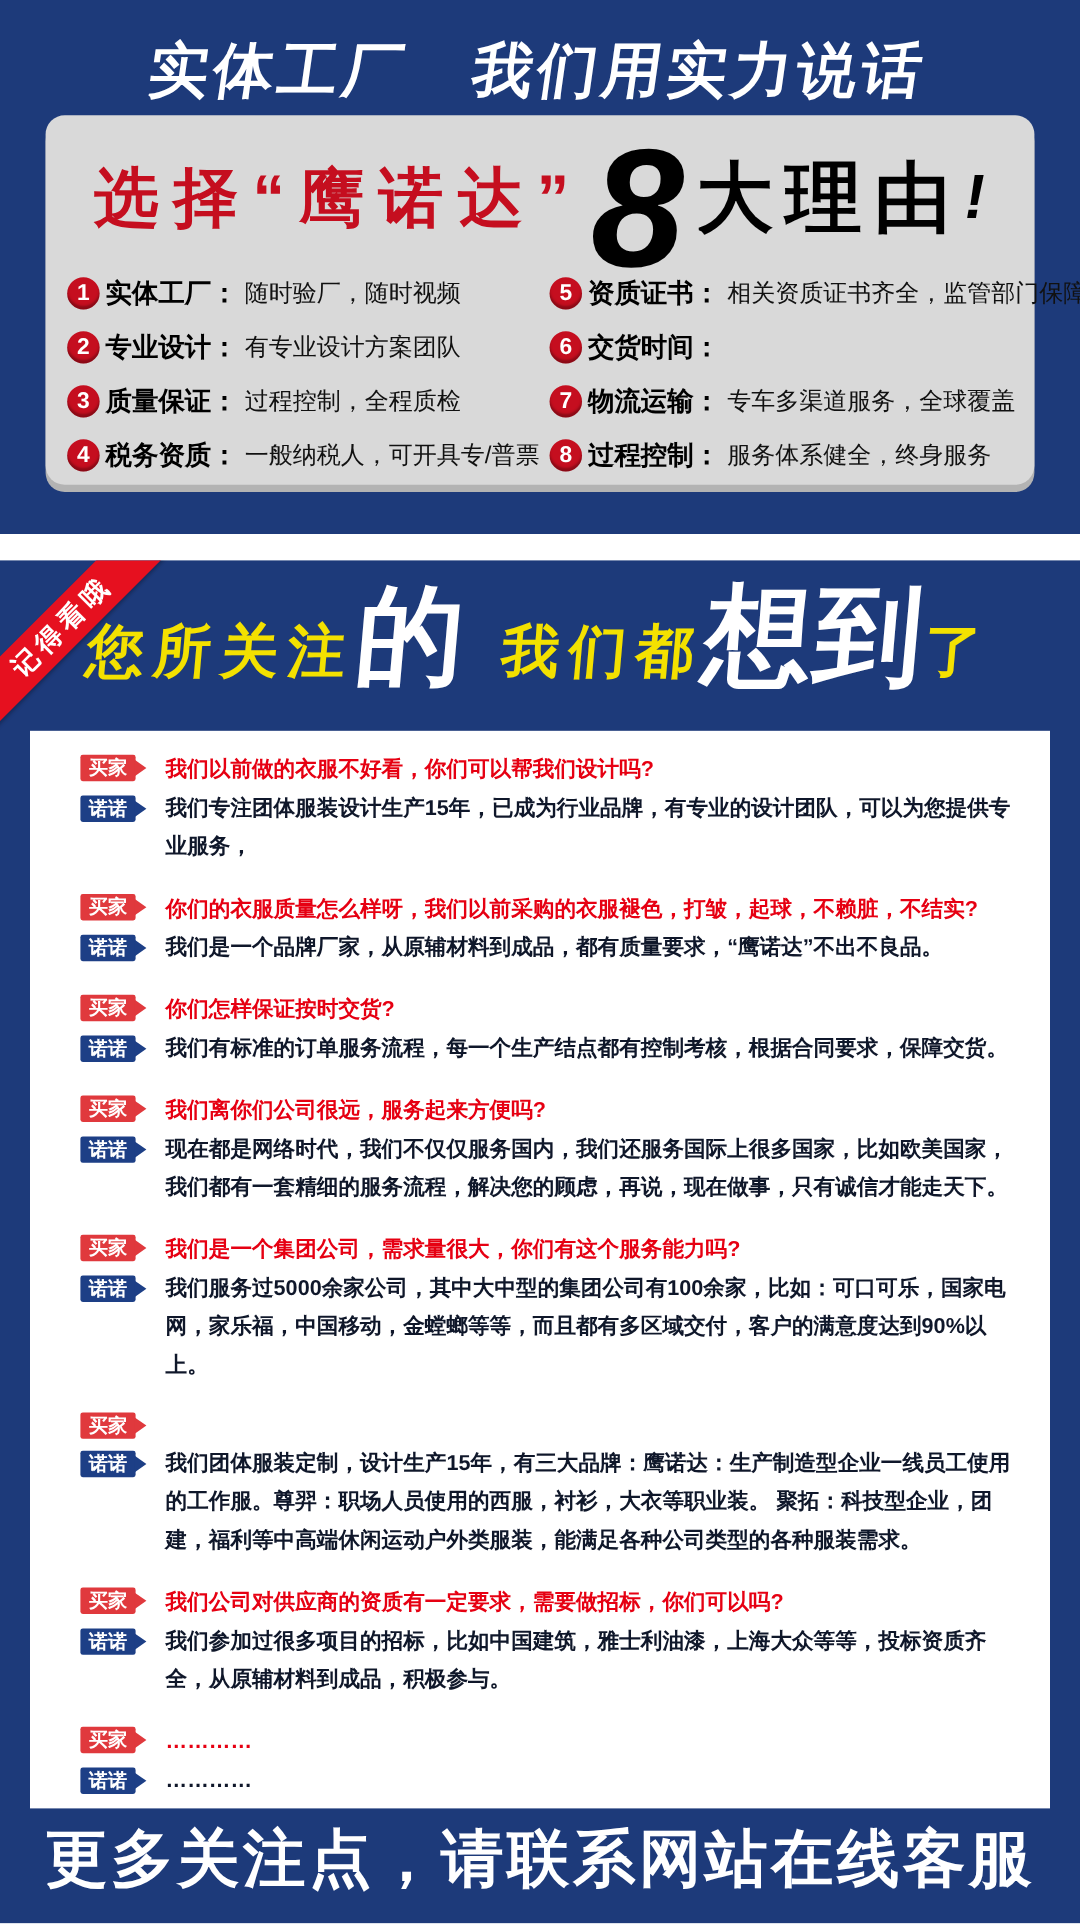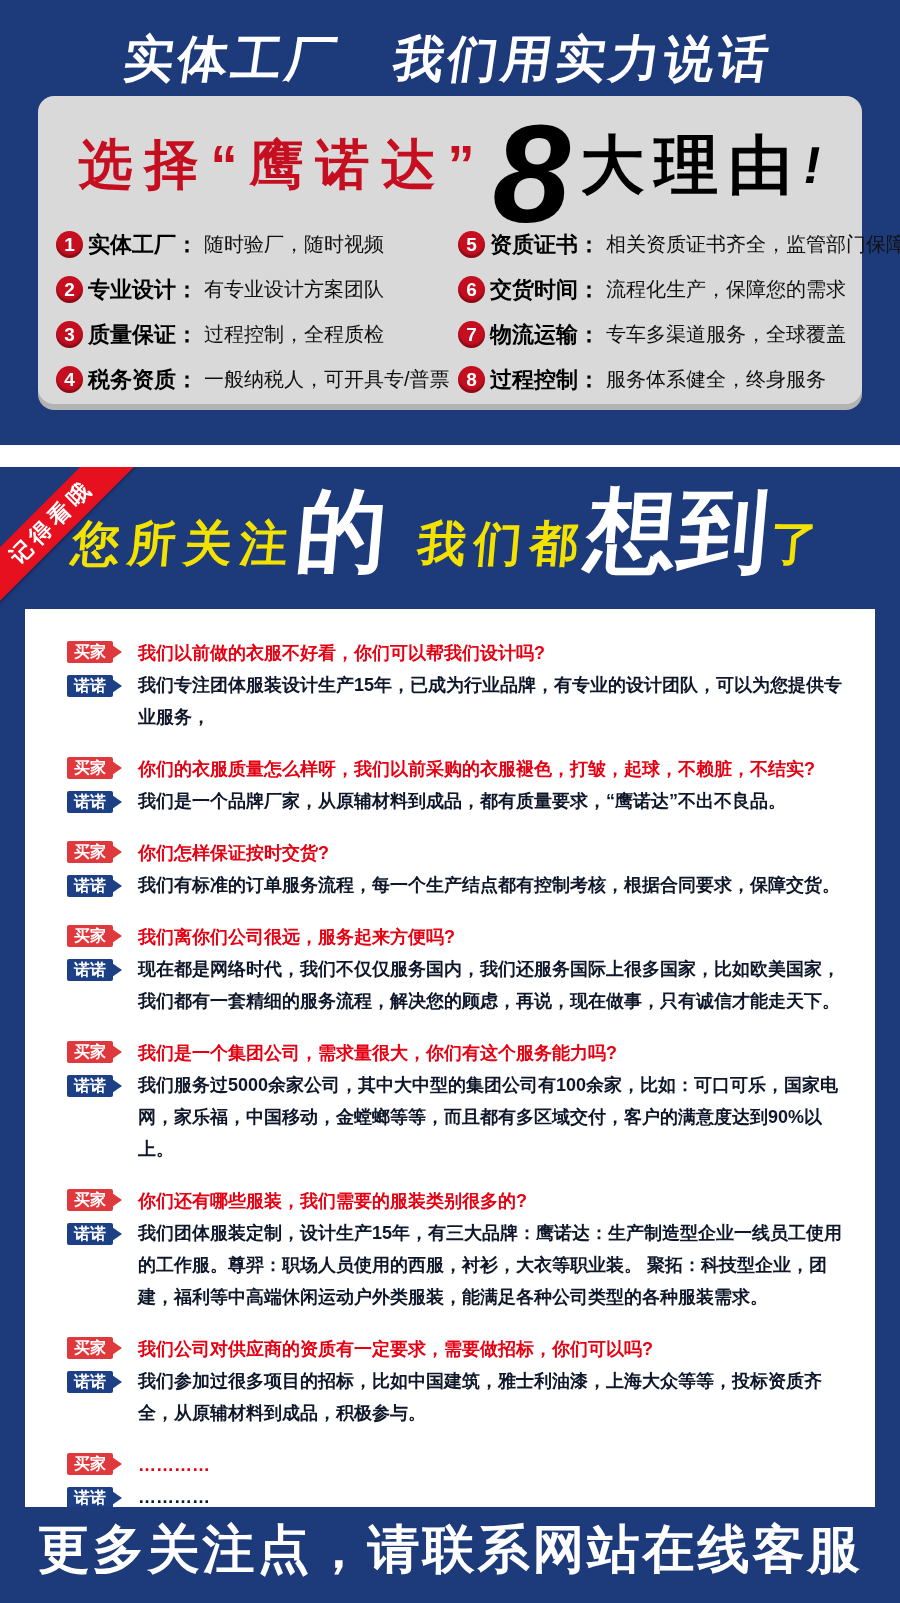--- a/index.html
+++ b/index.html
@@ -62,21 +62,21 @@
     transform:skewX(-5deg); white-space:pre;
   }
   .fh.yellow { color:#f3e100; font-size:48px; font-weight:bold; letter-spacing:8px;
                line-height:1; padding-bottom:7px; }
   .fh.big    { color:#ffffff; font-size:90px; font-weight:bold; line-height:0.95;
                letter-spacing:2px; }
   .fh.gap-left { margin-left:30px; }
   .qa-box {
     position:absolute; left:25px; right:25px; top:142px; bottom:96px;
     background:#ffffff; box-sizing:border-box;
-    padding:32px 24px 0 42px; overflow:hidden;
+    padding:20px 24px 0 42px; overflow:hidden;
   }
   .qa-pair { margin-bottom:24px; }
   .qa-line { display:flex; align-items:flex-start; }
   .q-line  { margin-bottom:8px; }
   .tag {
     flex:0 0 auto; width:46px; height:22px; border-radius:2px;
     color:#ffffff; font-size:16px; font-weight:bold;
     display:flex; align-items:center; justify-content:center;
     position:relative; margin-right:25px;
   }
@@ -139,21 +139,20 @@
 
   <div class="reason-item">
     <span class="reason-num">5</span>
     <span class="reason-label">资质证书：</span>
     <span class="reason-desc">相关资质证书齐全，监管部门保障</span>
   </div>
 
   <div class="reason-item">
     <span class="reason-num">6</span>
     <span class="reason-label">交货时间：</span>
-    <span class="reason-desc">流程化生产，保障您的需求</span>
   </div>
 
   <div class="reason-item">
     <span class="reason-num">7</span>
     <span class="reason-label">物流运输：</span>
     <span class="reason-desc">专车多渠道服务，全球覆盖</span>
   </div>
 
   <div class="reason-item">
     <span class="reason-num">8</span>
@@ -221,21 +220,20 @@
     </div>
     <div class="qa-line a-line">
       <span class="tag tag-seller">诺诺</span>
       <span class="a-text">我们服务过5000余家公司，其中大中型的集团公司有100余家，比如：可口可乐，国家电网，家乐福，中国移动，金螳螂等等，而且都有多区域交付，客户的满意度达到90%以上。</span>
     </div>
   </div>
 
   <div class="qa-pair">
     <div class="qa-line q-line">
       <span class="tag tag-buyer">买家</span>
-      <span class="q-text">你们还有哪些服装，我们需要的服装类别很多的?</span>
     </div>
     <div class="qa-line a-line">
       <span class="tag tag-seller">诺诺</span>
       <span class="a-text">我们团体服装定制，设计生产15年，有三大品牌：鹰诺达：生产制造型企业一线员工使用的工作服。尊羿：职场人员使用的西服，衬衫，大衣等职业装。 聚拓：科技型企业，团建，福利等中高端休闲运动户外类服装，能满足各种公司类型的各种服装需求。</span>
     </div>
   </div>
 
   <div class="qa-pair">
     <div class="qa-line q-line">
       <span class="tag tag-buyer">买家</span>

